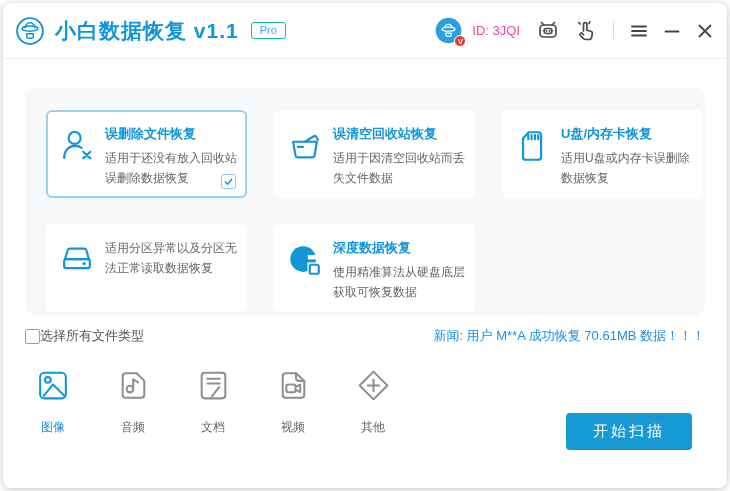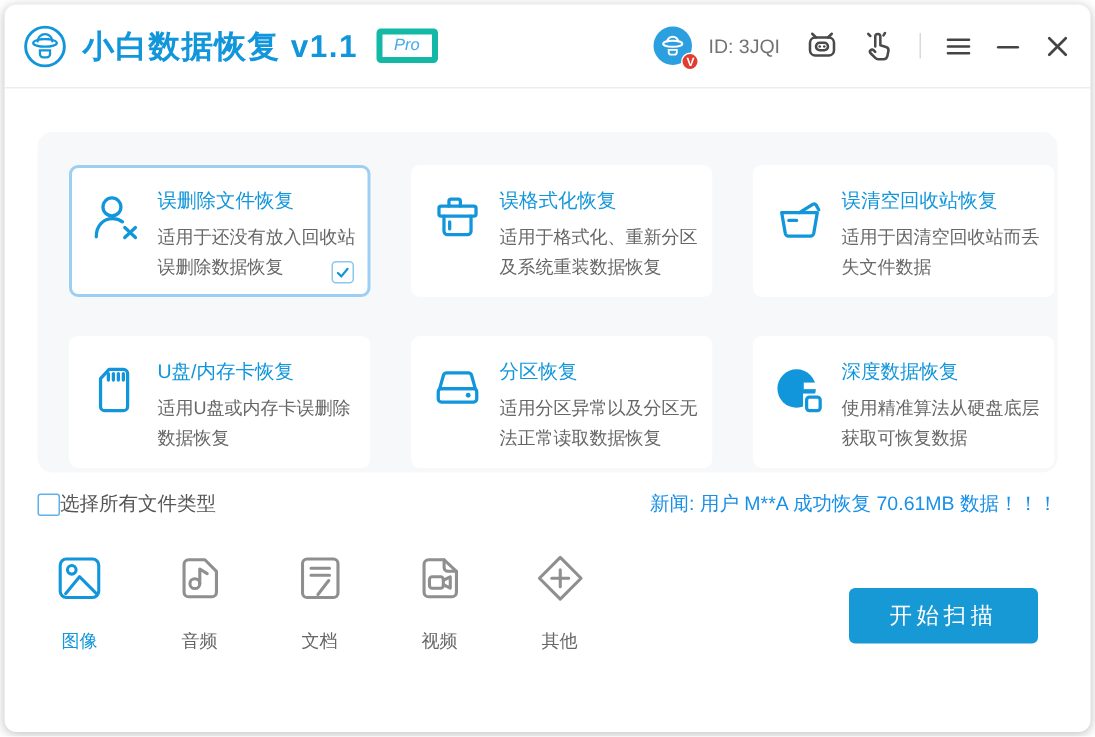--- a/index.html
+++ b/index.html
@@ -7,45 +7,45 @@
   body { position:relative; overflow:hidden; }
 
   .window { position:absolute; inset:3px; background:#fff; border-radius:8px;
             box-shadow:0 1px 7px rgba(0,0,0,.25); overflow:hidden; }
 
   
   .header { position:absolute; top:0; left:0; right:0; height:56px;
             border-bottom:1px solid #ededed; display:flex; align-items:center; padding:0 12px; }
   .logo { width:30px; height:30px; flex:none; }
   .app-title { font-size:21px; font-weight:bold; color:#1296db; margin-left:10px; letter-spacing:1px; }
-  .pro-badge { margin-left:12px; font-size:11px; color:#45a9ea; border:4px solid #14b8a6;
-               border-radius:3px; padding:1px 8px 2px; background:#fdfeff;font-style:italic; }
+  .pro-badge { margin-left:12px; font-size:11px; color:#45a9ea; border:1px solid #14b8a6;
+               border-radius:3px; padding:1px 8px 2px; background:#fdfeff; }
   .spacer { flex:1; }
   .avatar-wrap { position:relative; width:27px; height:27px; flex:none; cursor:pointer; }
   .avatar-badge { position:absolute; right:-4px; bottom:-3px; width:12px; height:12px; background:#e23b30;
                   color:#fff; border-radius:50%; font-size:8px; font-weight:bold; line-height:12px;
                   text-align:center; border:1px solid #fff; }
-  .id-text { font-size:13px; color:#737373; margin:0 16px 0 10px; }
+  .id-text { font-size:13px; color:#ec4899; margin:0 16px 0 10px; }
   .hicon { width:24px; height:24px; cursor:pointer; }
   .hicon + .hicon { margin-left:14px; }
   .vdivider { width:1px; height:17px; background:#d9d9d9; margin:0 15px; }
   .wicon { width:20px; height:20px; cursor:pointer; }
   .wicon + .wicon { margin-left:13px; }
 
   
   .panel { position:absolute; left:22px; right:22px; top:85px; height:227px;
            background:#f7f8f9; border-radius:10px; padding:22px 21px;
            display:grid; grid-template-columns:repeat(3,1fr); grid-template-rows:1fr 1fr;
            column-gap:27px; row-gap:26px; }
   .card { background:#fff; border-radius:6px; border:2px solid transparent; display:flex;
           padding:12px 6px 8px 10px; position:relative; cursor:pointer; }
   .card.selected { border-color:#9ccff2; }
   .card-icon { width:38px; height:38px; flex:none; margin-top:3px; color:#1296db; }
   .card-text { margin-left:9px; }
-  .card-title { font-size:13px; color:#1296db; margin:1px 0 5px; font-weight:400; }
+  .card-title { font-size:13px; color:#1296db; margin:1px 0 5px; font-weight:700; }
   .card-desc { font-size:12px; color:#666; line-height:20px; width:134px; }
   .card-check { position:absolute; right:9px; bottom:7px; width:15px; height:15px;
                 border:1px solid #8cc7ee; border-radius:3px; background:#fff;
                 display:flex; align-items:center; justify-content:center; }
 
   
   .select-row { position:absolute; left:22px; right:22px; top:323px; height:20px;
                 display:flex; align-items:center; }
   .checkbox { width:15px; height:15px; border:1px solid #5fb1ea; border-radius:2px;
               background:#fff; cursor:pointer; flex:none; }
@@ -56,21 +56,21 @@
   .filetypes { position:absolute; left:27px; top:364px; display:flex; }
   .ft-item { width:46px; display:flex; flex-direction:column; align-items:center;
              cursor:pointer; color:#8f8f8f; }
   .ft-item + .ft-item { margin-left:34px; }
   .ft-icon { width:37px; height:37px; }
   .ft-label { font-size:12px; margin-top:15px; color:#666; }
   .ft-item.selected { color:#1296db; }
   .ft-item.selected .ft-label { color:#1296db;text-align:right; }
 
   
-  .scan-btn { position:absolute; right:35px; top:389px; width:126px; height:37px;
+  .scan-btn { position:absolute; right:35px; top:410px; width:126px; height:37px;
               background:#1799d6; color:#fff; border:none; border-radius:4px; font-size:15px;
               letter-spacing:3px; cursor:pointer; display:flex; align-items:center;
               justify-content:center; font-family:inherit; }
 
   svg { display:block; }
 </style>
 </head>
 <body>
 
 <div class="window">
@@ -148,34 +148,20 @@
         <div class="card-title">误删除文件恢复</div>
         <div class="card-desc">适用于还没有放入回收站误删除数据恢复</div>
       </span>
       <span class="card-check">
         <svg viewBox="0 0 12 12" width="11" height="11">
             <path d="M2.5 6.5 L5 9 L9.5 3.5" stroke="#1296db" stroke-width="1.6" fill="none" stroke-linecap="round" stroke-linejoin="round"></path>
           </svg>
       </span>
     </div>
 
-    <div class="card">
-      <span class="card-icon">
-        <svg viewBox="0 0 40 40" fill="none" stroke="currentColor" stroke-width="2.3" stroke-linecap="round" stroke-linejoin="round">
-          <path d="M14 11 V7.5 a1.5 1.5 0 0 1 1.5 -1.5 h5 a1.5 1.5 0 0 1 1.5 1.5 V11"></path>
-          <rect x="7" y="11" width="26" height="7" rx="1.5"></rect>
-          <path d="M10.5 18 v10.5 a2.5 2.5 0 0 0 2.5 2.5 h14 a2.5 2.5 0 0 0 2.5 -2.5 V18"></path>
-          <path d="M14.5 22 v5"></path>
-        </svg>
-      </span>
-      <span class="card-text">
-        <div class="card-title">误格式化恢复</div>
-        <div class="card-desc">适用于格式化、重新分区及系统重装数据恢复</div>
-      </span>
-    </div>
 
     <div class="card">
       <span class="card-icon">
         <svg viewBox="0 0 40 40" fill="none" stroke="currentColor" stroke-width="2.3" stroke-linecap="round" stroke-linejoin="round">
           <path d="M7.5 15.5 h25 L30 30 a2.5 2.5 0 0 1 -2.5 2 h-15 A2.5 2.5 0 0 1 10 30 Z"></path>
           <path d="M20 15.5 L29.3 9.7 a1.8 1.8 0 0 1 2.4 .6 l1.8 3.2"></path>
           <path d="M12.5 21 h5.5"></path>
         </svg>
       </span>
       <span class="card-text">
@@ -199,21 +185,20 @@
 
     <div class="card">
       <span class="card-icon">
         <svg viewBox="0 0 40 40" fill="none" stroke="currentColor" stroke-width="2.3" stroke-linecap="round" stroke-linejoin="round">
           <path d="M12.5 8 h15 a2.5 2.5 0 0 1 2.4 1.8 L32.5 19 h-25 l2.6 -9.2 A2.5 2.5 0 0 1 12.5 8 Z"></path>
           <rect x="6.5" y="19" width="27" height="9.5" rx="2.2"></rect>
           <circle cx="27.5" cy="23.7" r="1.7" fill="currentColor" stroke="none"></circle>
         </svg>
       </span>
       <span class="card-text">
-        <div class="card-title">分区恢复</div>
         <div class="card-desc">适用分区异常以及分区无法正常读取数据恢复</div>
       </span>
     </div>
 
     <div class="card">
       <span class="card-icon">
         <svg viewBox="0 0 40 40">
           <circle cx="18" cy="19" r="13.5" fill="currentColor"></circle>
           <rect x="23" y="14.8" width="12" height="4.6" fill="#fff"></rect>
           <rect x="22.5" y="22.5" width="14" height="14" fill="#fff"></rect>

